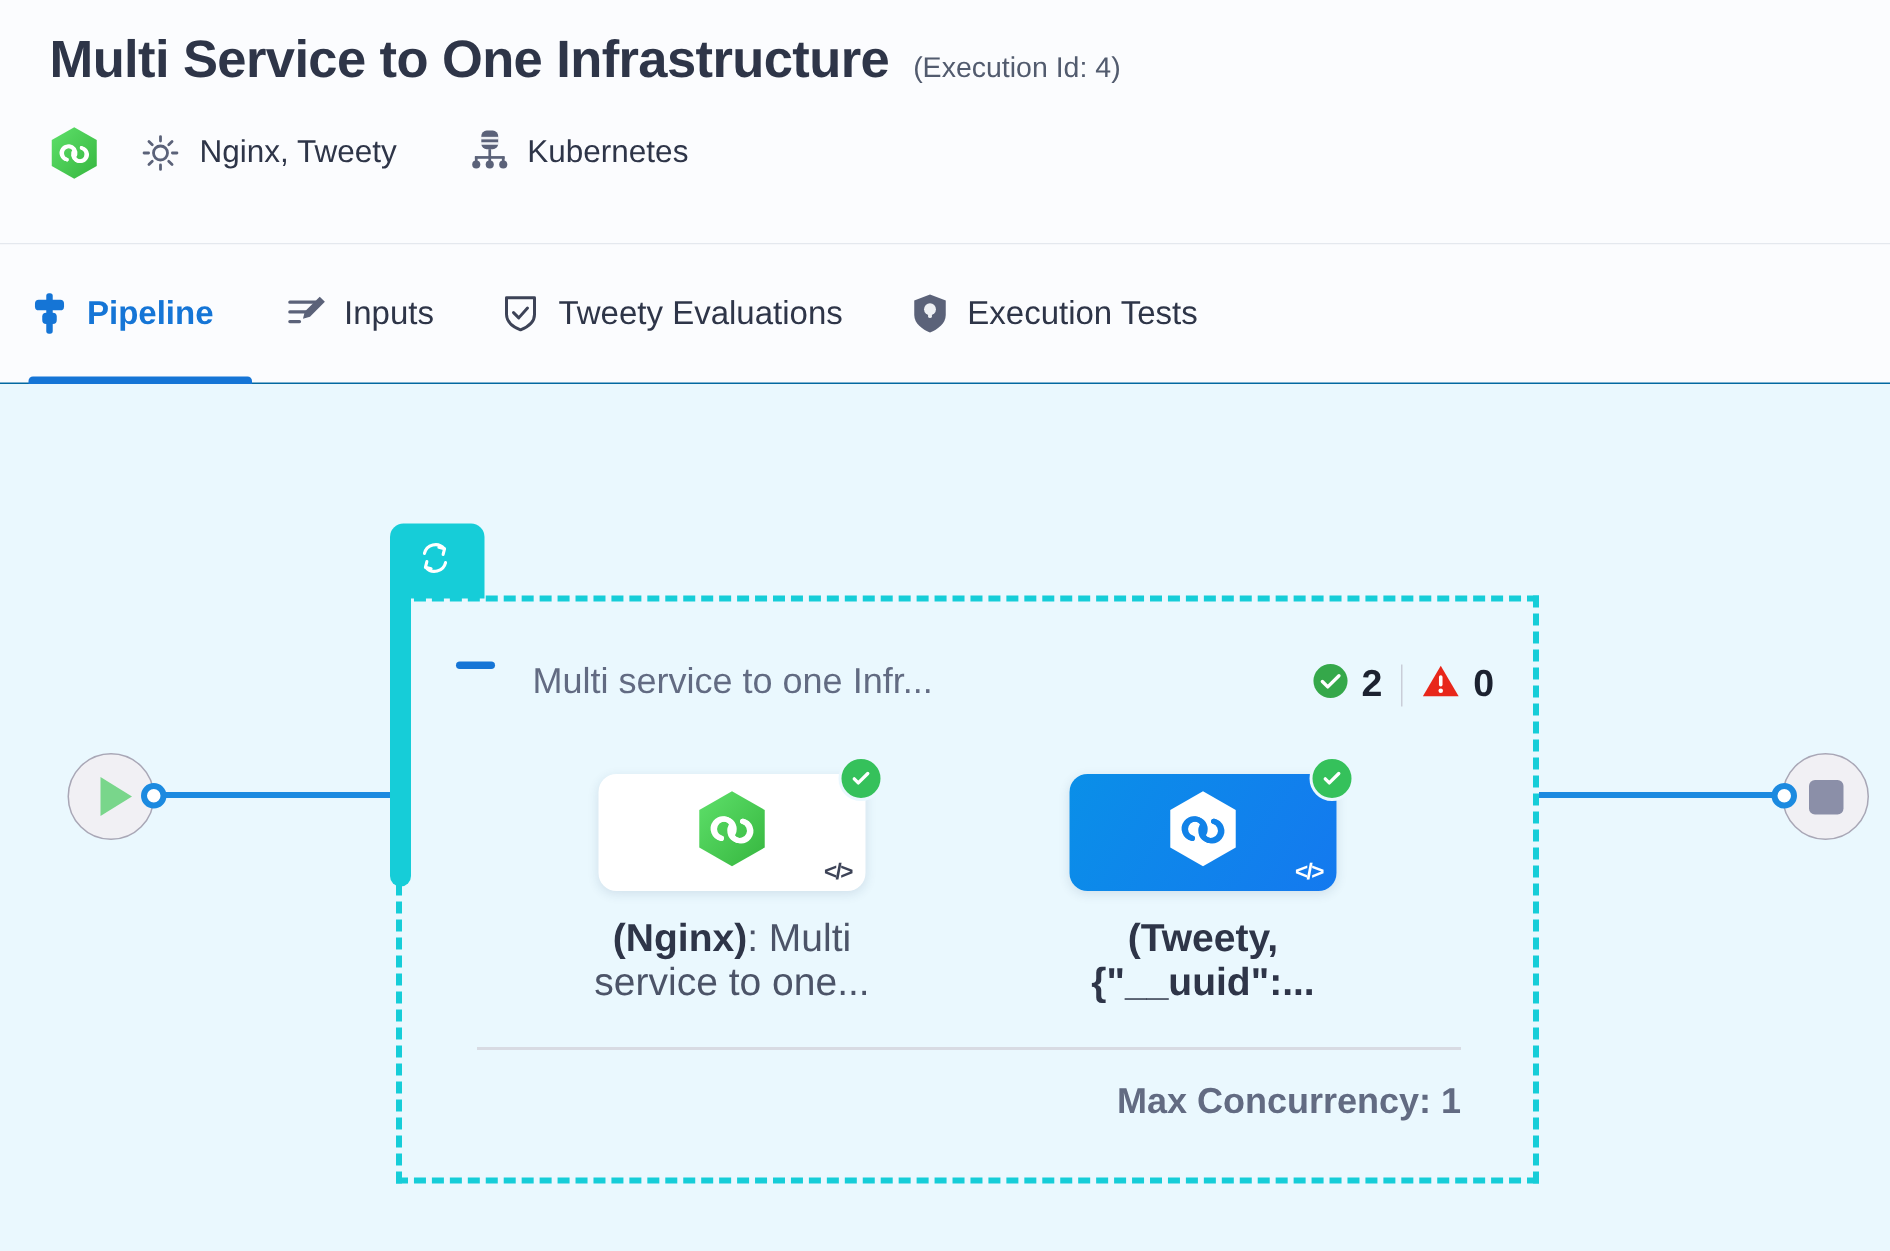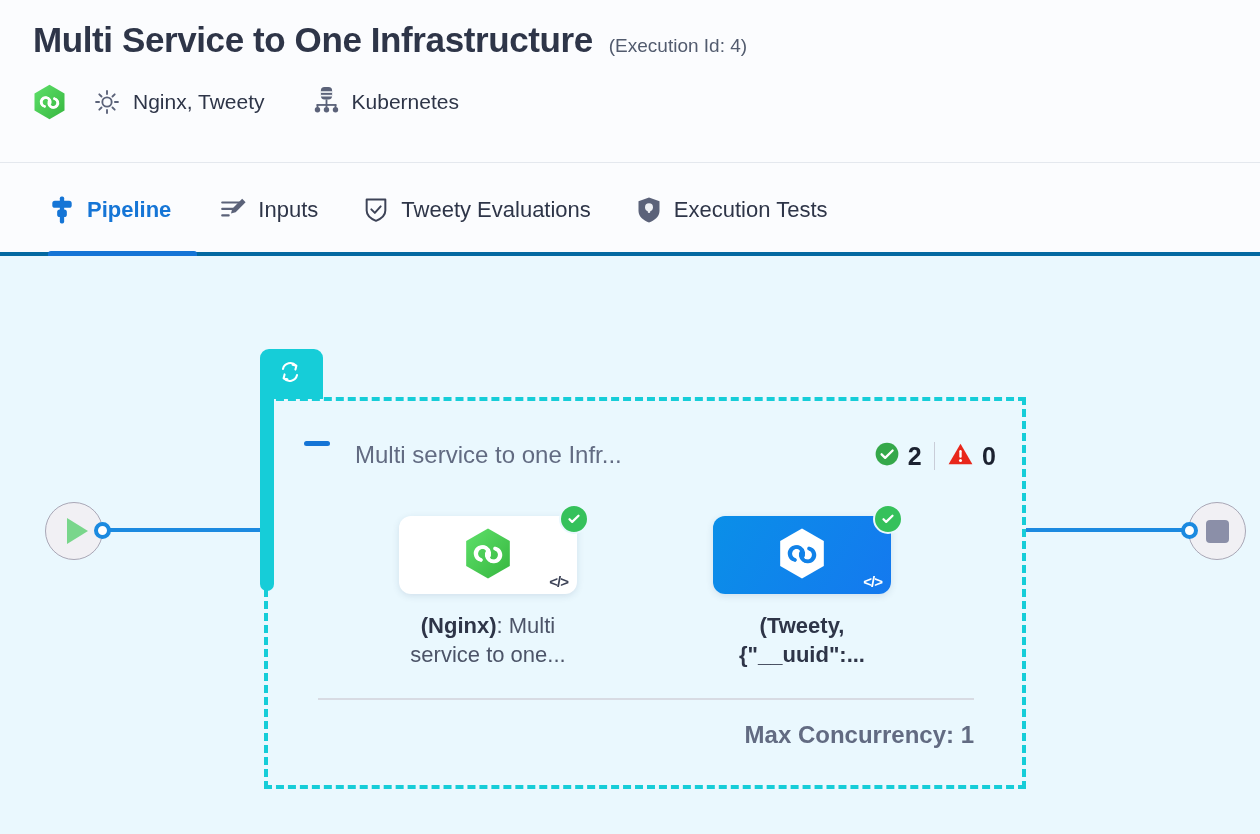--- a/index.html
+++ b/index.html
@@ -51,22 +51,23 @@
     margin-left: 12px;
     white-space: nowrap;
   }
   .infra-wrap { margin-left: 48px; display: flex; align-items: center; }
 
   
   .tabs {
     height: 93px;
     background: #fbfcfe;
     display: flex;
-    padding-left: 48px;
-    border-bottom: 4px solid #0369a1;
+    align-items: center;
+    padding-left: 19px;
+    border-bottom: 1px solid #0369a1;
     position: relative;
   }
   .tab {
     display: flex;
     align-items: center;
     gap: 11px;
     height: 93px;
     padding: 0 22px;
     cursor: pointer;
     position: relative;
@@ -251,21 +252,21 @@
     font-size: 15px;
     font-weight: bold;
     letter-spacing: -1px;
   }
   .code-dark { color: #3d4357; }
   .code-light { color: #ffffff; }
   .card-label {
     margin-top: 17px;
     width: 200px;
     text-align: center;
-    font-size: 22px;
+    font-size: 26px;
     line-height: 29px;
     color: #4c5468;
   }
   .card-label b { color: #2e3548; font-weight: bold; }
   .card-label.all-bold { color: #2e3548; font-weight: bold; }
 
   
   .group-divider {
     position: absolute;
     left: 50px;

